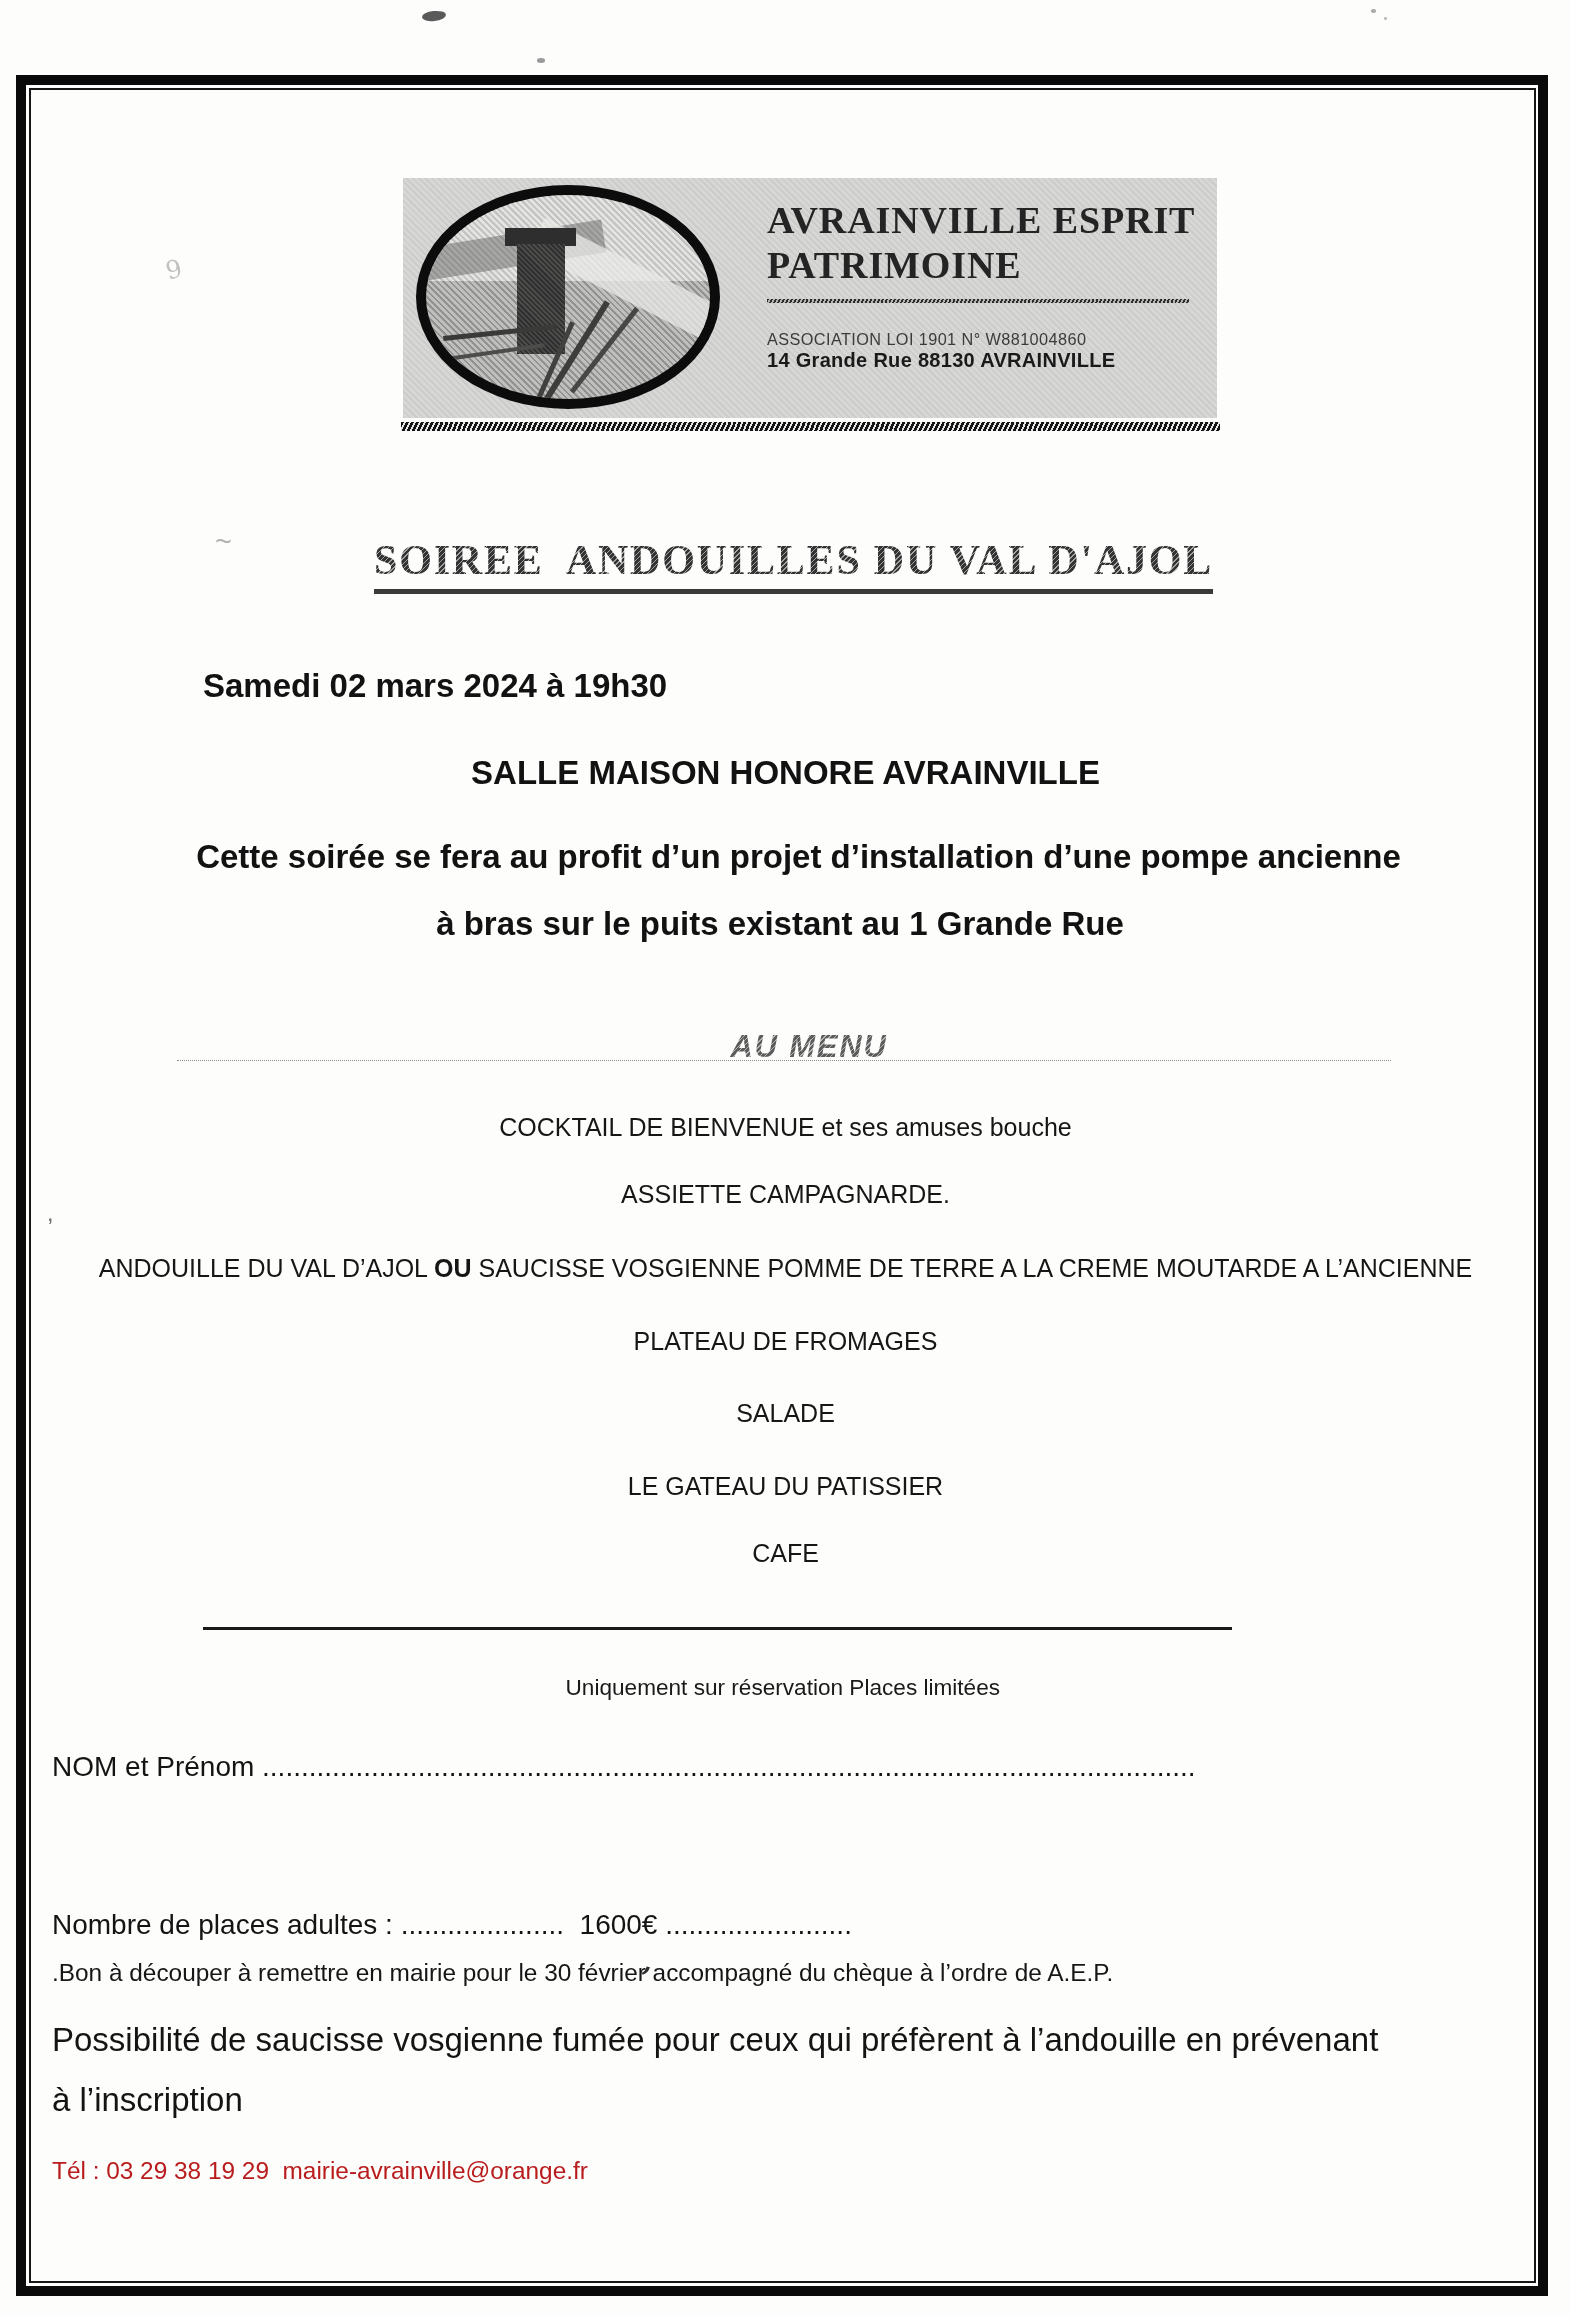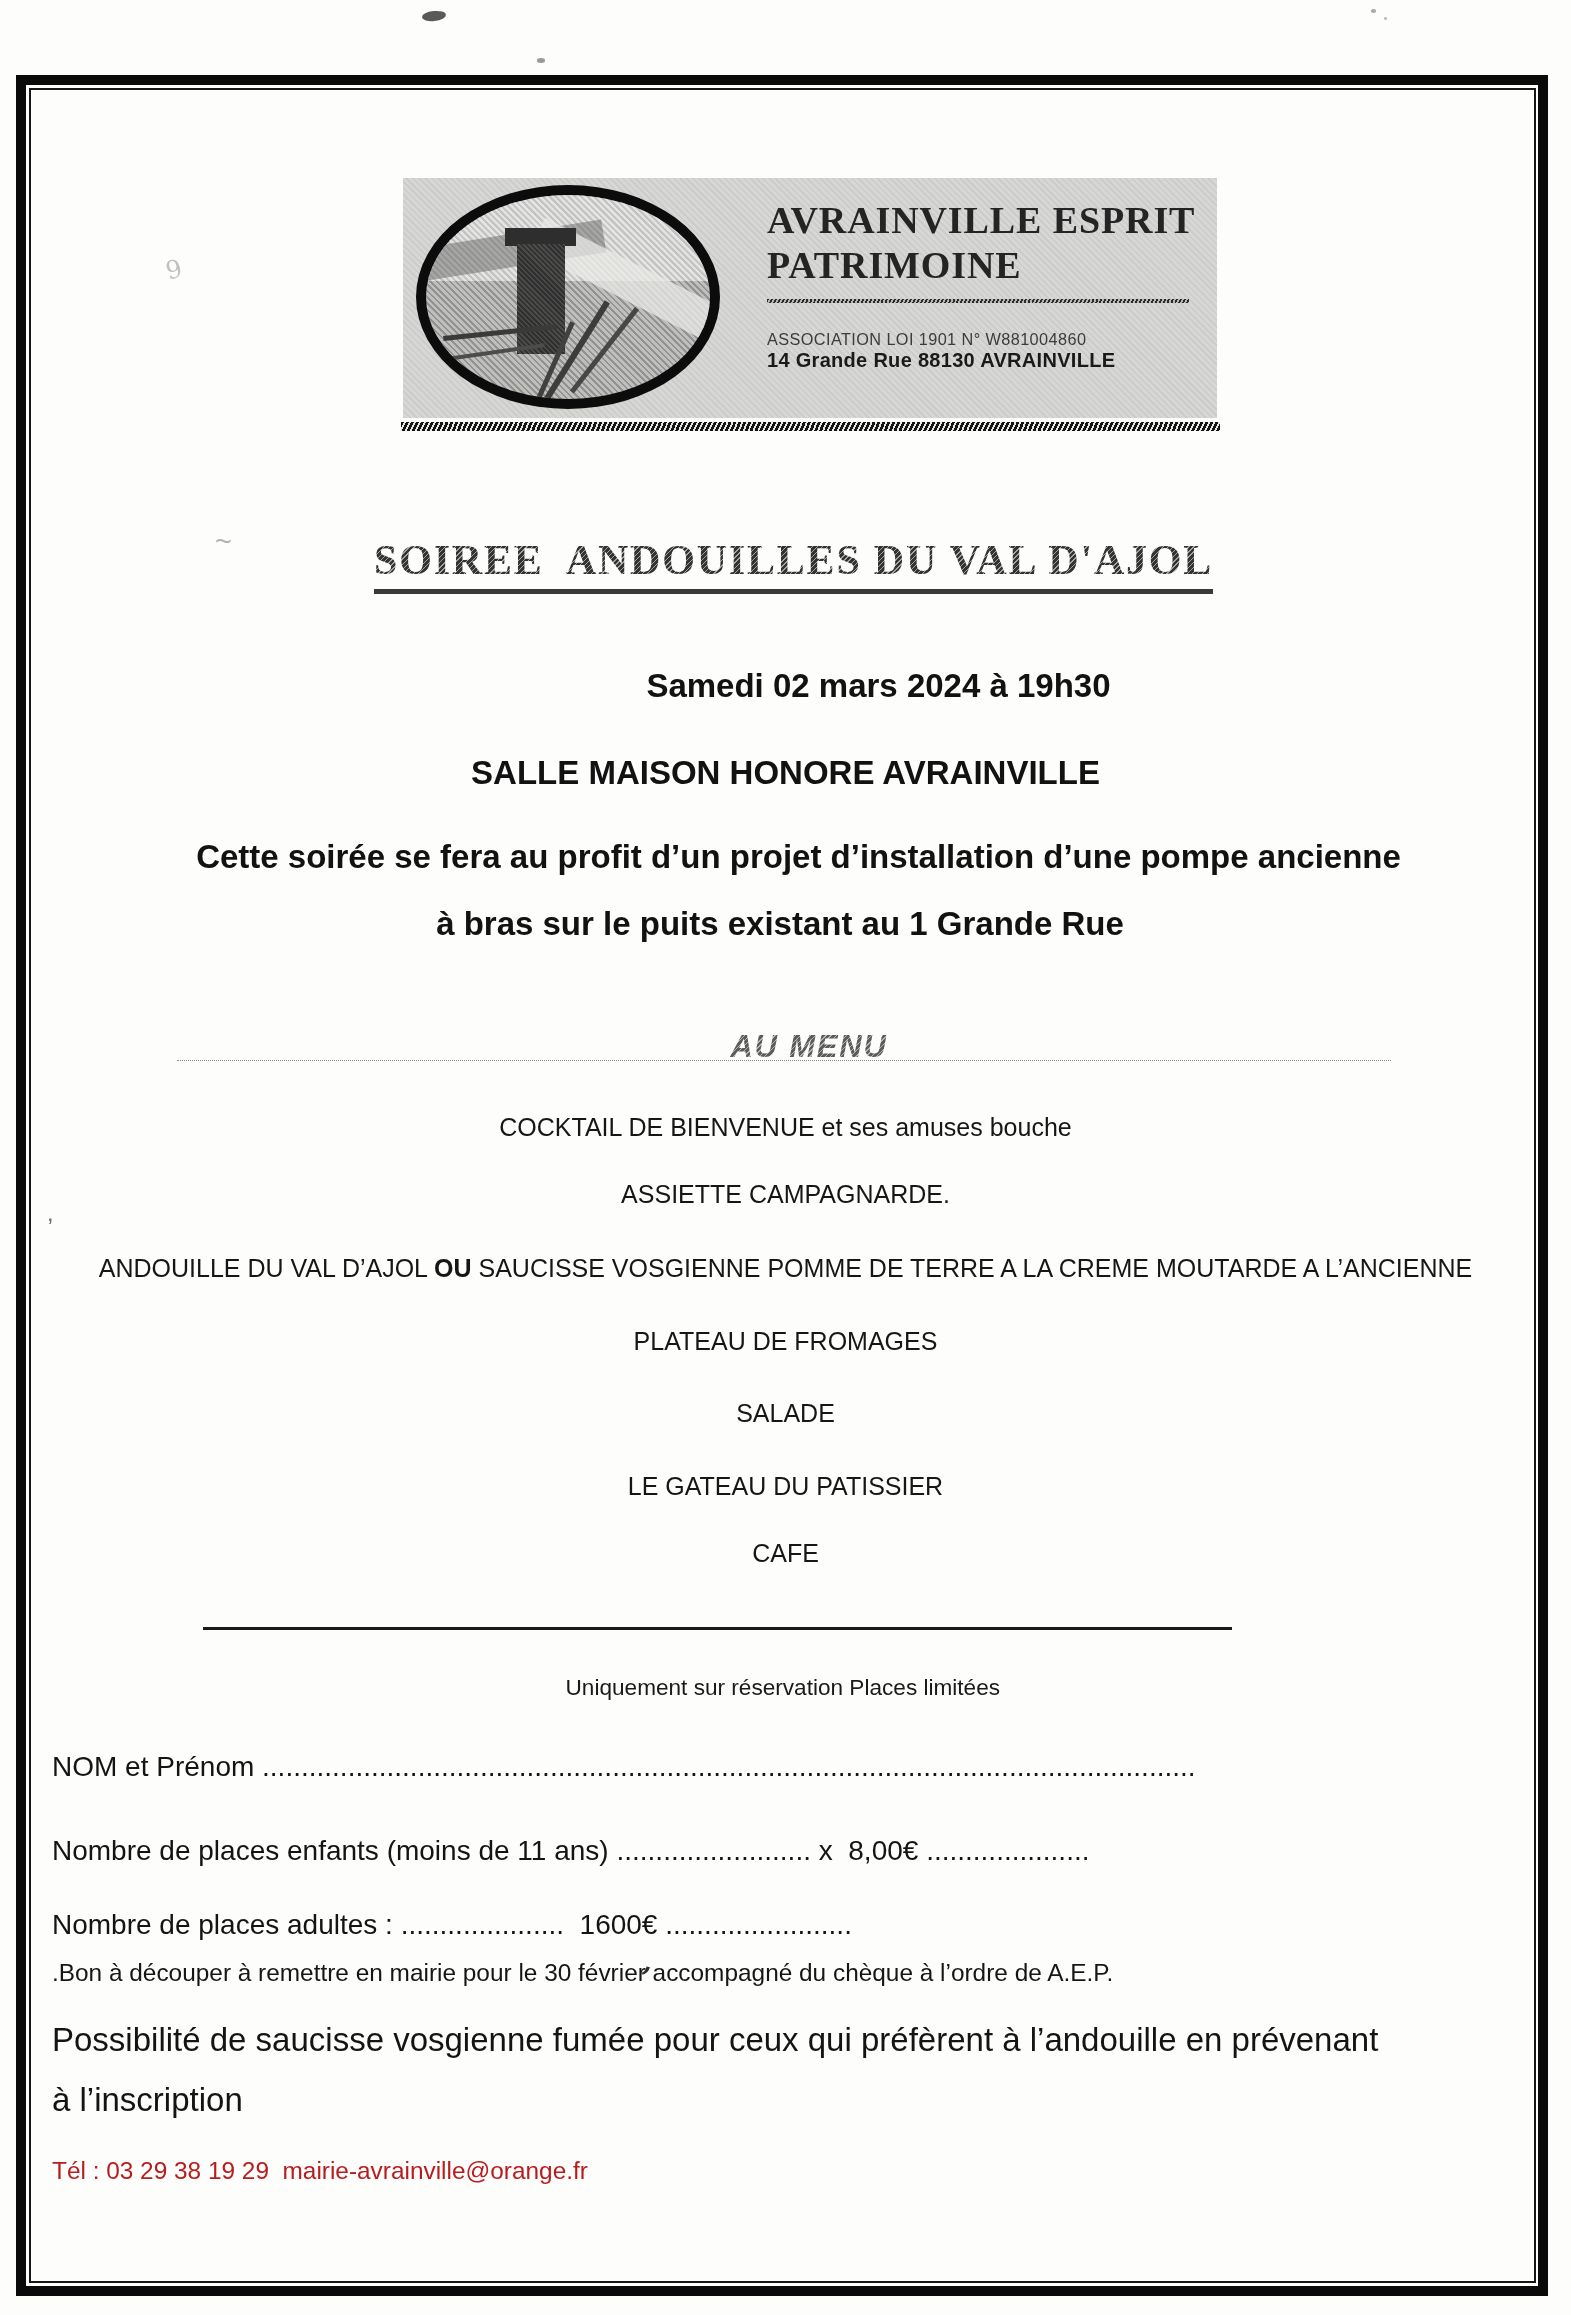--- a/index.html
+++ b/index.html
@@ -146,21 +146,21 @@
       <div class="association-info">ASSOCIATION LOI 1901 N° W881004860</div>
       <div class="banner-address">14 Grande Rue 88130 AVRAINVILLE</div>
     </div>
   </div>
   <div class="banner-bottom-stripe"></div>
 
   <div class="event-title-wrap">
     <span class="event-title hatched">SOIREE  ANDOUILLES DU VAL D'AJOL</span>
   </div>
 
-  <div class="abs-line bold-line" style="left:203px;right:17px;top:667px;text-align:center;">Samedi 02 mars 2024 à 19h30</div>
+  <div class="abs-line bold-line" style="left:203px;right:17px;top:667px;">Samedi 02 mars 2024 à 19h30</div>
   <div class="abs-line bold-line centered" style="top:754px;">SALLE MAISON HONORE AVRAINVILLE</div>
   <div class="abs-line bold-line" style="left:26px;right:0;top:838px;text-align:center;">Cette soirée se fera au profit d’un projet d’installation d’une pompe ancienne</div>
   <div class="abs-line bold-line" style="left:-11px;right:0;top:905px;text-align:center;">à bras sur le puits existant au 1 Grande Rue</div>
 
   <div class="menu-heading">
     <span class="inner hatched">AU MENU</span>
   </div>
   <div class="dotted-rule"></div>
 
   <div class="abs-line menu-line centered" style="top:1113px;">COCKTAIL DE BIENVENUE et ses amuses bouche</div>
@@ -169,21 +169,20 @@
   <div class="abs-line menu-line centered" style="top:1327px;">PLATEAU DE FROMAGES</div>
   <div class="abs-line menu-line centered" style="top:1399px;">SALADE</div>
   <div class="abs-line menu-line centered" style="top:1472px;">LE GATEAU DU PATISSIER</div>
   <div class="abs-line menu-line centered" style="top:1539px;">CAFE</div>
 
   <div class="solid-rule"></div>
   <div class="abs-line note-line" style="left:-5.4px;right:0;top:1675px;text-align:center;">Uniquement sur réservation Places limitées</div>
 
   <div class="abs-line form-line nom-line" style="left:52px;top:1751px;"><span>NOM et Prénom </span><span>..........................................................................................................................................................</span></div>
 
-  <div class="abs-line form-line" style="left:52px;top:1835px;"><span>Nombre de places enfants (moins de 11 ans) </span><span>.........................</span><span> x  8,00€ </span><span>.....................</span></div>
 
   <div class="abs-line form-line" style="left:52px;top:1909px;"><span>Nombre de places adultes : </span><span>.....................</span><span>  1600€ </span><span>........................</span></div>
   <div class="handwritten-comma">,</div>
 
   <div class="abs-line instruction-line" style="left:52px;top:1959px;">.Bon à découper à remettre en mairie pour le 30 février accompagné du chèque à l’ordre de A.E.P.</div>
 
   <div class="abs-line big-note" style="left:52px;top:2021px;">Possibilité de saucisse vosgienne fumée pour ceux qui préfèrent à l’andouille en prévenant</div>
   <div class="abs-line big-note" style="left:52px;top:2081px;">à l’inscription</div>
   <div class="abs-line contact-line" style="left:52px;top:2157px;">Tél : 03 29 38 19 29  mairie-avrainville@orange.fr</div>
 

